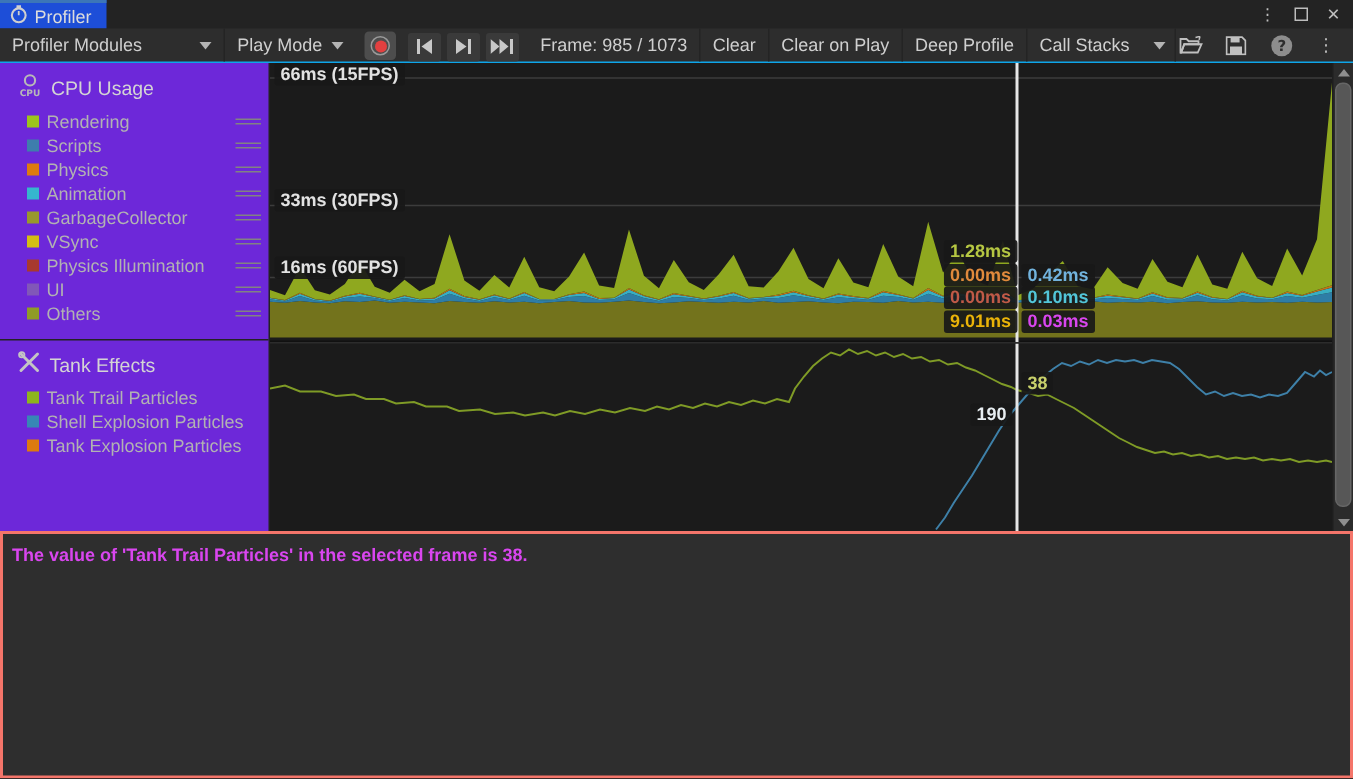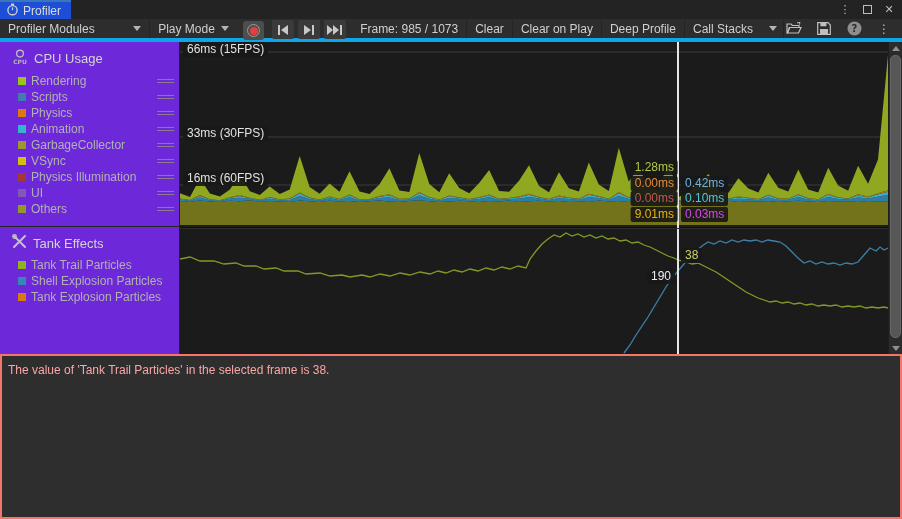--- a/index.html
+++ b/index.html
@@ -8,21 +8,21 @@
     font-family:"Liberation Sans","DejaVu Sans",sans-serif;font-size:12px;color:#c8c8c8;-webkit-font-smoothing:antialiased;}
 
   
   .titlebar{position:absolute;top:0;left:0;width:902px;height:19px;background:#232323;display:flex;align-items:stretch;}
   .tab{display:flex;align-items:center;gap:4px;padding:0 10px 0 6px;background:#1d4ed8;border-top:2px solid #3c76b8;color:#dcdcdc;}
   .win-controls{margin-left:auto;display:flex;align-items:center;gap:4px;padding-right:4px;color:#bdbdbd;}
   .win-btn{width:18px;height:17px;display:flex;align-items:center;justify-content:center;font-family:"DejaVu Sans",sans-serif;font-size:11px;}
   .maxbox{width:9px;height:9px;border:1px solid #bdbdbd;}
 
   
-  .toolbar{position:absolute;top:19px;left:0;width:902px;height:23px;background:#2d2d2d;border-bottom:4px solid #0ea5e9;
+  .toolbar{position:absolute;top:19px;left:0;width:902px;height:23px;background:#2d2d2d;border-bottom:1px solid #0ea5e9;
     display:flex;align-items:stretch;color:#cfcfcf;}
   .tb{display:flex;align-items:center;padding:0 8px;white-space:nowrap;}
   .tb-sep{border-right:1px solid #242424;}
   .arrow-down{display:inline-block;margin-left:6px;width:0;height:0;border-left:4px solid transparent;border-right:4px solid transparent;border-top:5px solid #b4b4b4;}
   .modules-dd{width:180px;justify-content:space-between;}
   .rec-btn{width:26px;height:19px;margin:2px 2px 0 6px;background:#4d4d4d;border-radius:3px;display:flex;align-items:center;justify-content:center;}
   .rec-ring{width:13px;height:13px;border:1.5px solid #9a9a9a;border-radius:50%;display:flex;align-items:center;justify-content:center;}
   .rec-dot{width:8px;height:8px;background:#e24040;border-radius:50%;}
   .transport{display:flex;align-items:center;gap:4px;padding:0 6px;}
   .tr-btn{width:22px;height:19px;margin-top:2px;display:flex;align-items:center;justify-content:center;background:#3a3a3a;border-radius:2px;}
@@ -42,33 +42,33 @@
   .legend-label{flex:1;overflow:hidden;white-space:nowrap;}
   .drag-handle{width:17px;margin-right:5px;flex:none;}
   .drag-handle i{display:block;height:0;border-top:1px solid #828282;margin:2px 0;}
 
   .charts{width:708px;flex:none;position:relative;background:#1b1b1b;}
   .cpu-area{position:relative;width:708px;height:186px;border-bottom:1px solid #111;}
   .tank-area{position:relative;width:708px;height:125px;border-top:1px solid #2c2c2c;}
   svg.chart{position:absolute;top:0;left:0;display:block;}
 
   .chip{position:absolute;height:15px;line-height:15px;padding:0 4px;background:rgba(24,24,24,.92);border-radius:2px;
-    color:#e2e2e2;white-space:nowrap;z-index:5;}
+    color:#e2e2e2;white-space:nowrap;z-index:5;font-weight:bold;}
   .chip.right-align{transform:translateX(-100%);}
 
   .vscroll{width:14px;flex:none;background:#2b2b2b;position:relative;border-left:1px solid #1e1e1e;}
   .vs-arrow{position:absolute;left:0;width:13px;height:12px;display:flex;align-items:center;justify-content:center;}
   .vs-up{top:0;} .vs-down{bottom:0;}
   .tri-up{width:0;height:0;border-left:4px solid transparent;border-right:4px solid transparent;border-bottom:5px solid #8f8f8f;}
   .tri-dn{width:0;height:0;border-left:4px solid transparent;border-right:4px solid transparent;border-top:5px solid #8f8f8f;}
   .vs-thumb{position:absolute;left:1px;top:13px;width:11px;height:283px;background:#575757;border-radius:5px;border:1px solid #666;}
 
   
   .bottom{position:absolute;top:354px;left:0;width:902px;height:165px;background:#2e2e2e;border:2px solid #f4756a;}
-  .bottom-text{padding:7px 6px;color:#fca5a5;}
+  .bottom-text{padding:7px 6px;color:#d946ef;font-weight:bold;}
 </style>
 </head>
 <body>
 
 <div class="window">
 
   <div class="titlebar">
     <div class="tab">
       <span>
         <svg width="13" height="13" viewBox="0 0 13 13">

